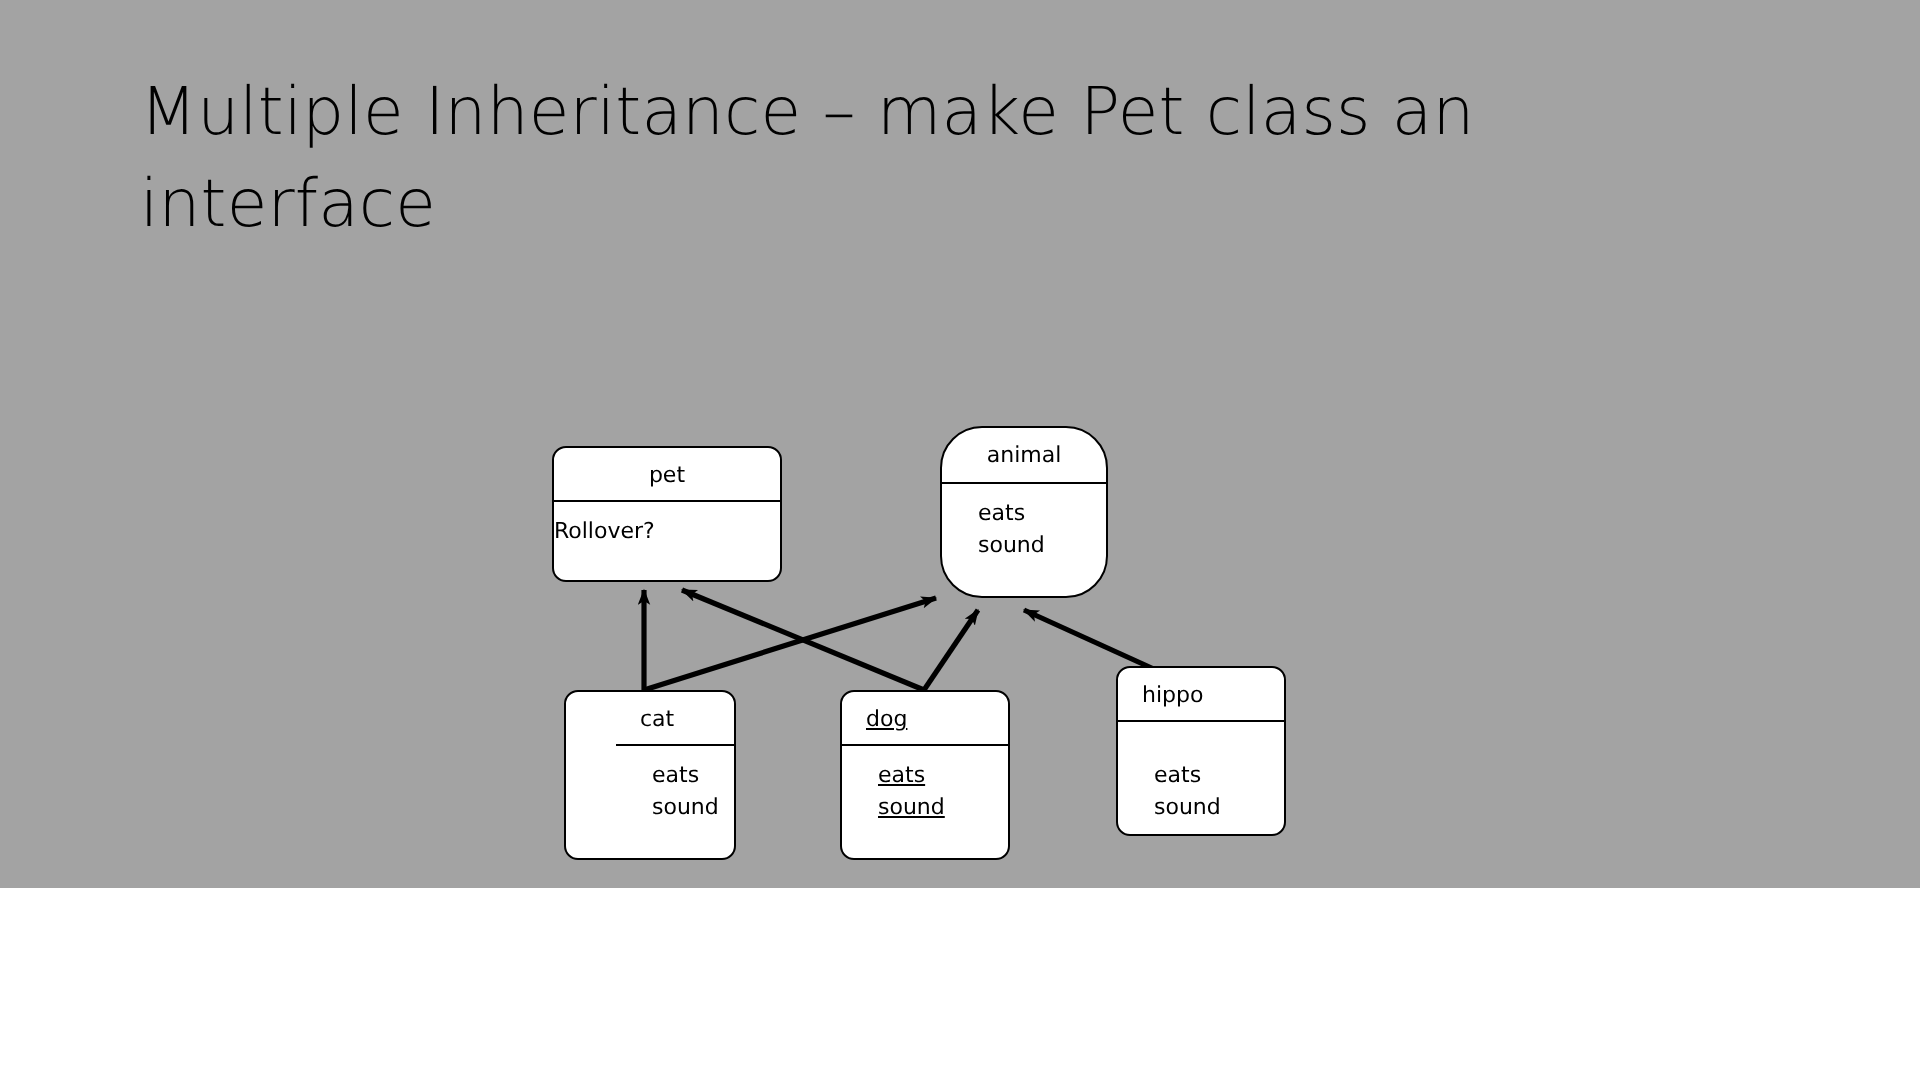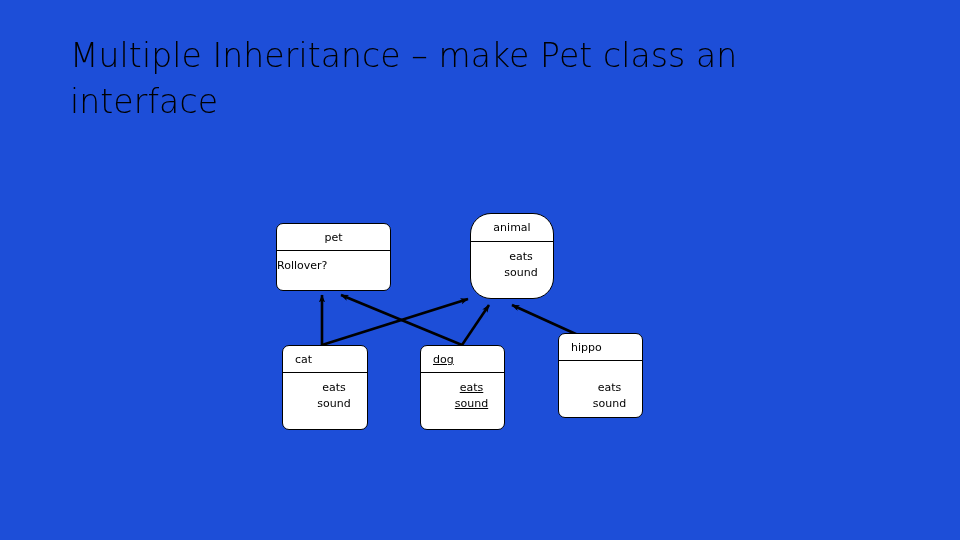--- a/index.html
+++ b/index.html
@@ -3,22 +3,22 @@
 <meta charset="utf-8">
 <style>
   html, body {
     margin: 0;
     padding: 0;
     background: #ffffff;
   }
   #screen {
     position: relative;
     width: 960px;
-    height: 540px;
-    background: #1d4ed8;
+    height: 444px;
+    background: #a3a3a3;
     overflow: hidden;
     font-family: "DejaVu Sans", sans-serif;
   }
 
   
   #slide-title {
     position: absolute;
     left: 70px;
     top: 33px;
     width: 800px;
@@ -84,32 +84,32 @@
     flex: 1 1 auto;
     padding-top: 7px;
     font-family: "DejaVu Sans", sans-serif;
     font-size: 11px;
     color: #000000;
   }
   .uml-body.center {
     text-align: left;
   }
   .uml-body.left {
-    text-align: center;
+    text-align: left;
     padding-left: 18px;
   }
   .uml-attr {
     line-height: 16px;
     white-space: nowrap;
   }
 
   
   #box-pet    { left: 276px; top: 198px; width: 115px; height: 68px; }
   #box-animal { left: 470px; top: 188px; width: 84px;  height: 86px; border-radius: 21px; }
-  #box-cat    { left: 282px; top: 320px; width: 86px;  height: 85px; }
+  #box-cat    { left: 282px; top: 320px; width: 86px;  height: 85px; padding-left: 25px; }
   #box-dog    { left: 420px; top: 320px; width: 85px;  height: 85px; text-decoration: underline; }
   #box-hippo  { left: 558px; top: 308px; width: 85px;  height: 85px; gap: 12px; }
 
   #box-pet .uml-title    { height: 27px; line-height: 27px; }
   #box-animal .uml-title { height: 28px; line-height: 28px; }
 </style>
 </head>
 <body>
 
 <div id="screen">

